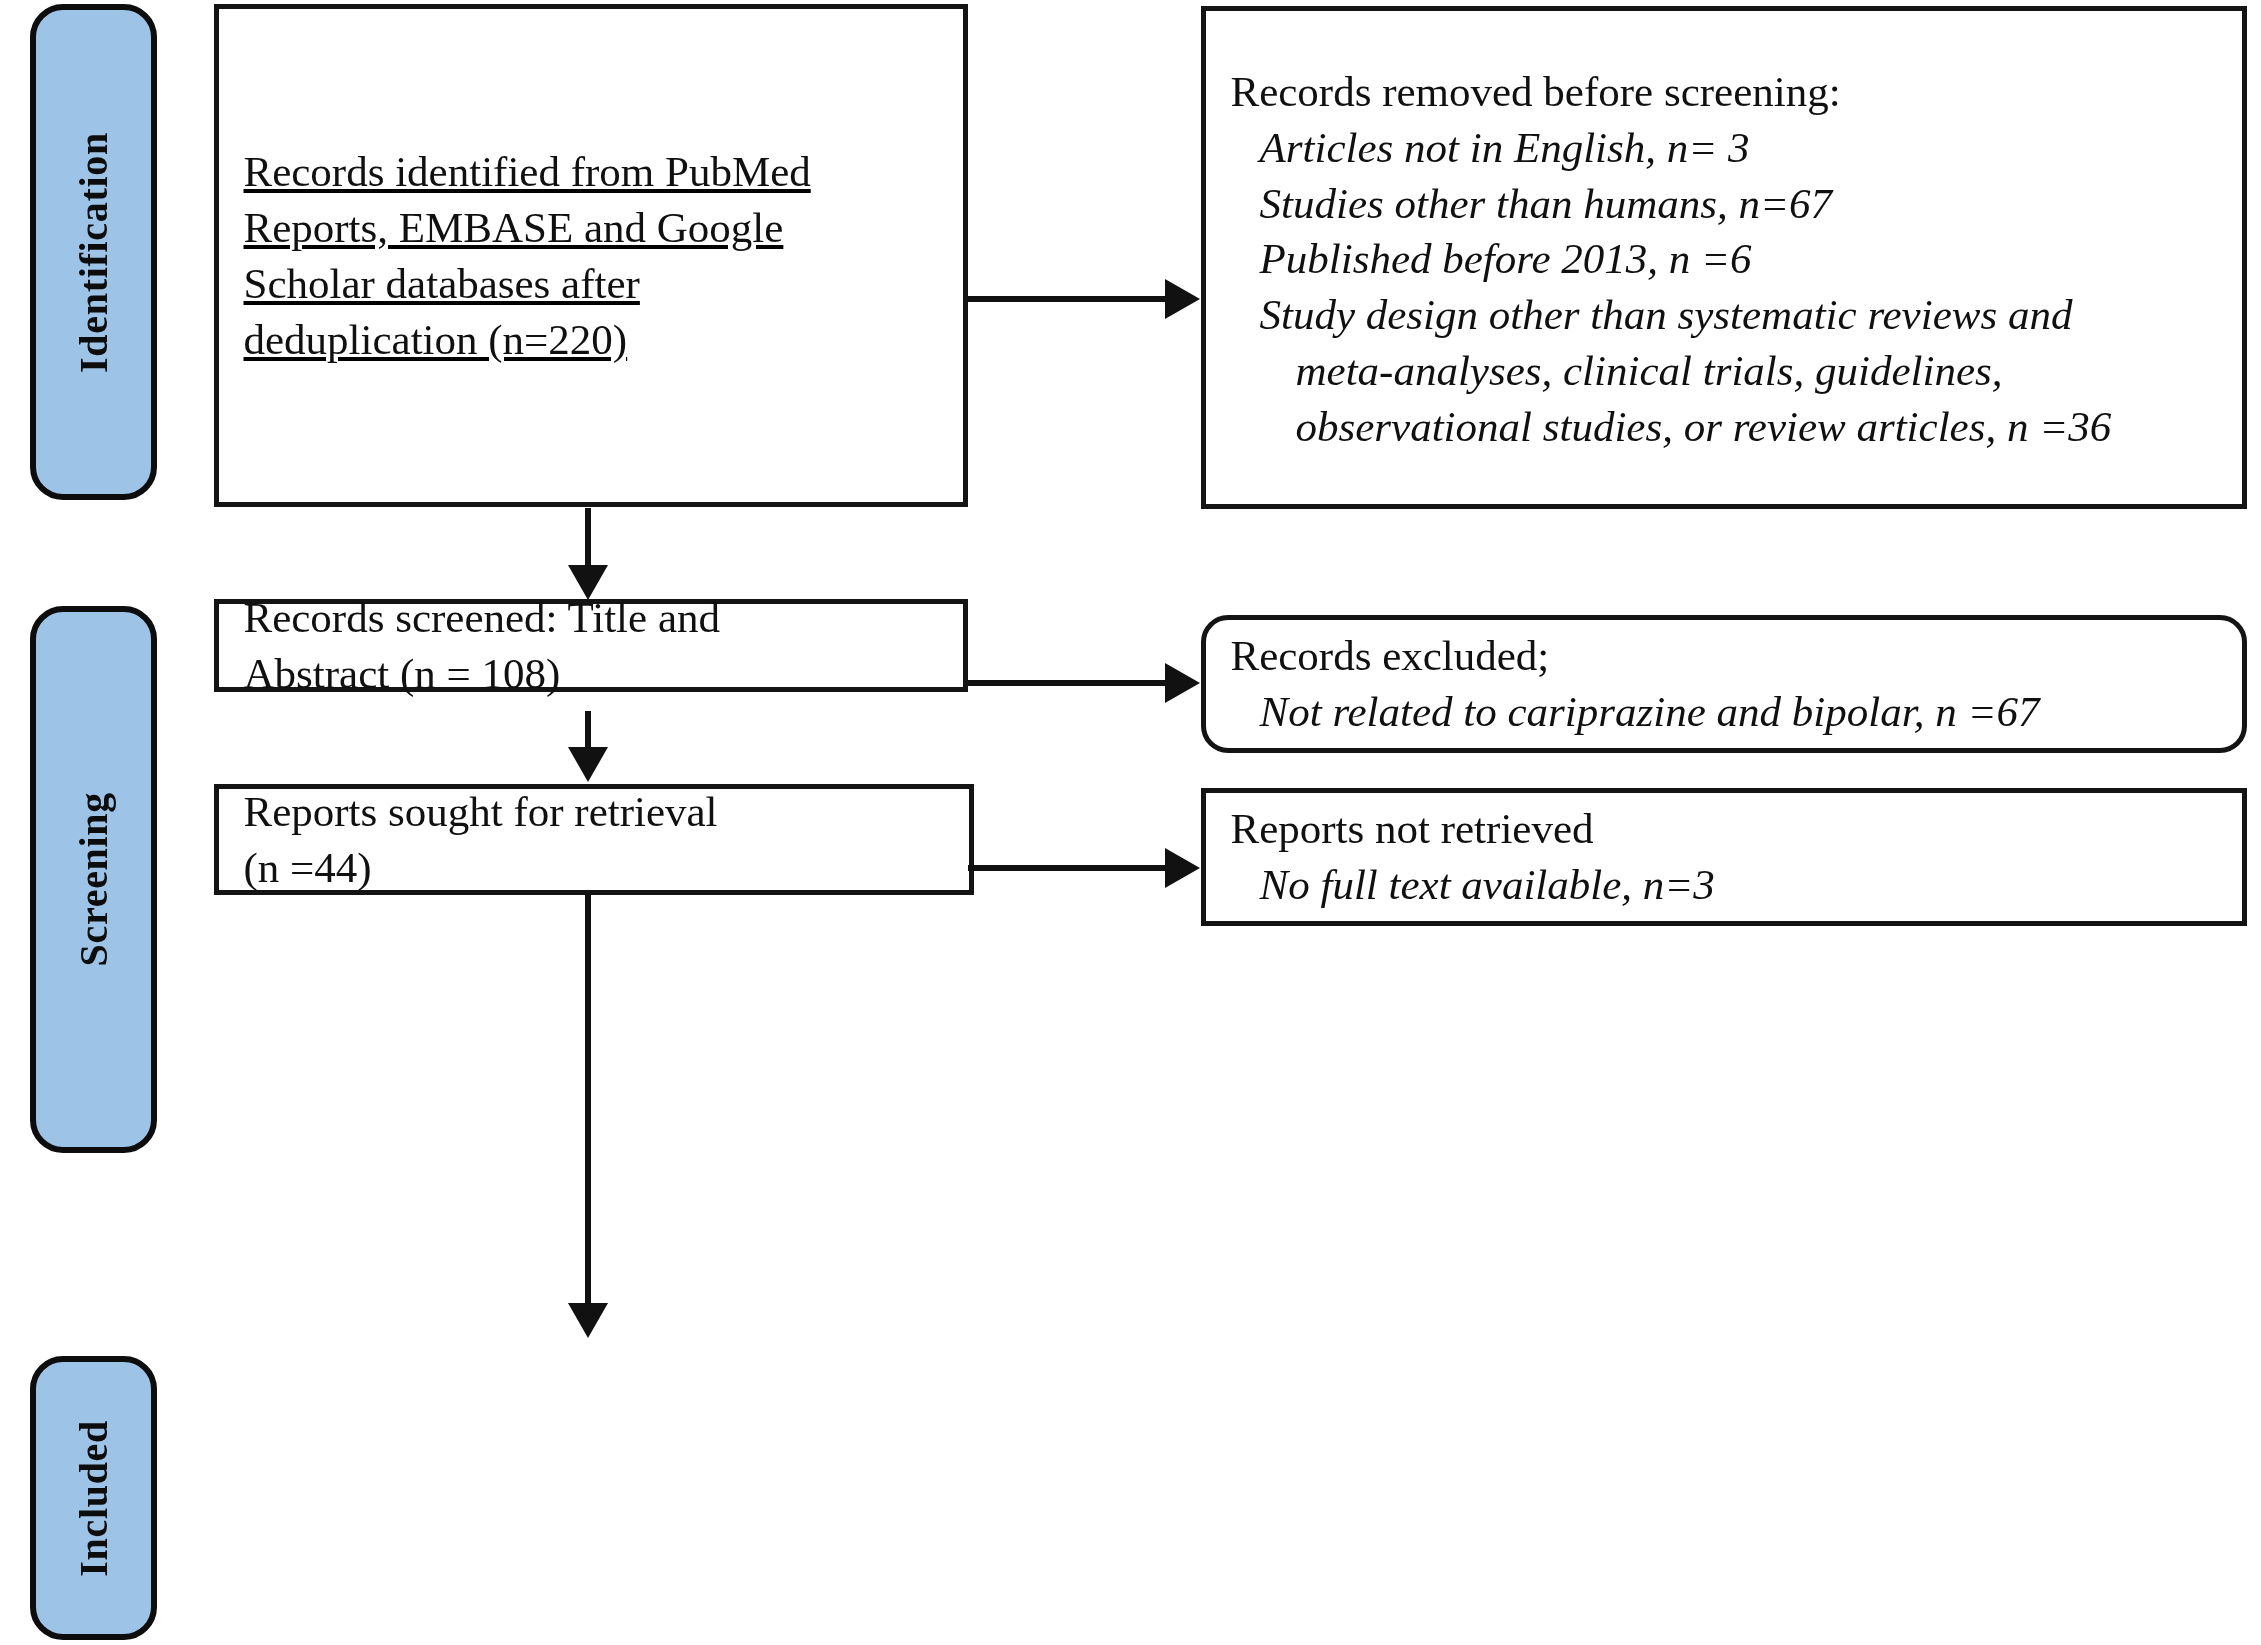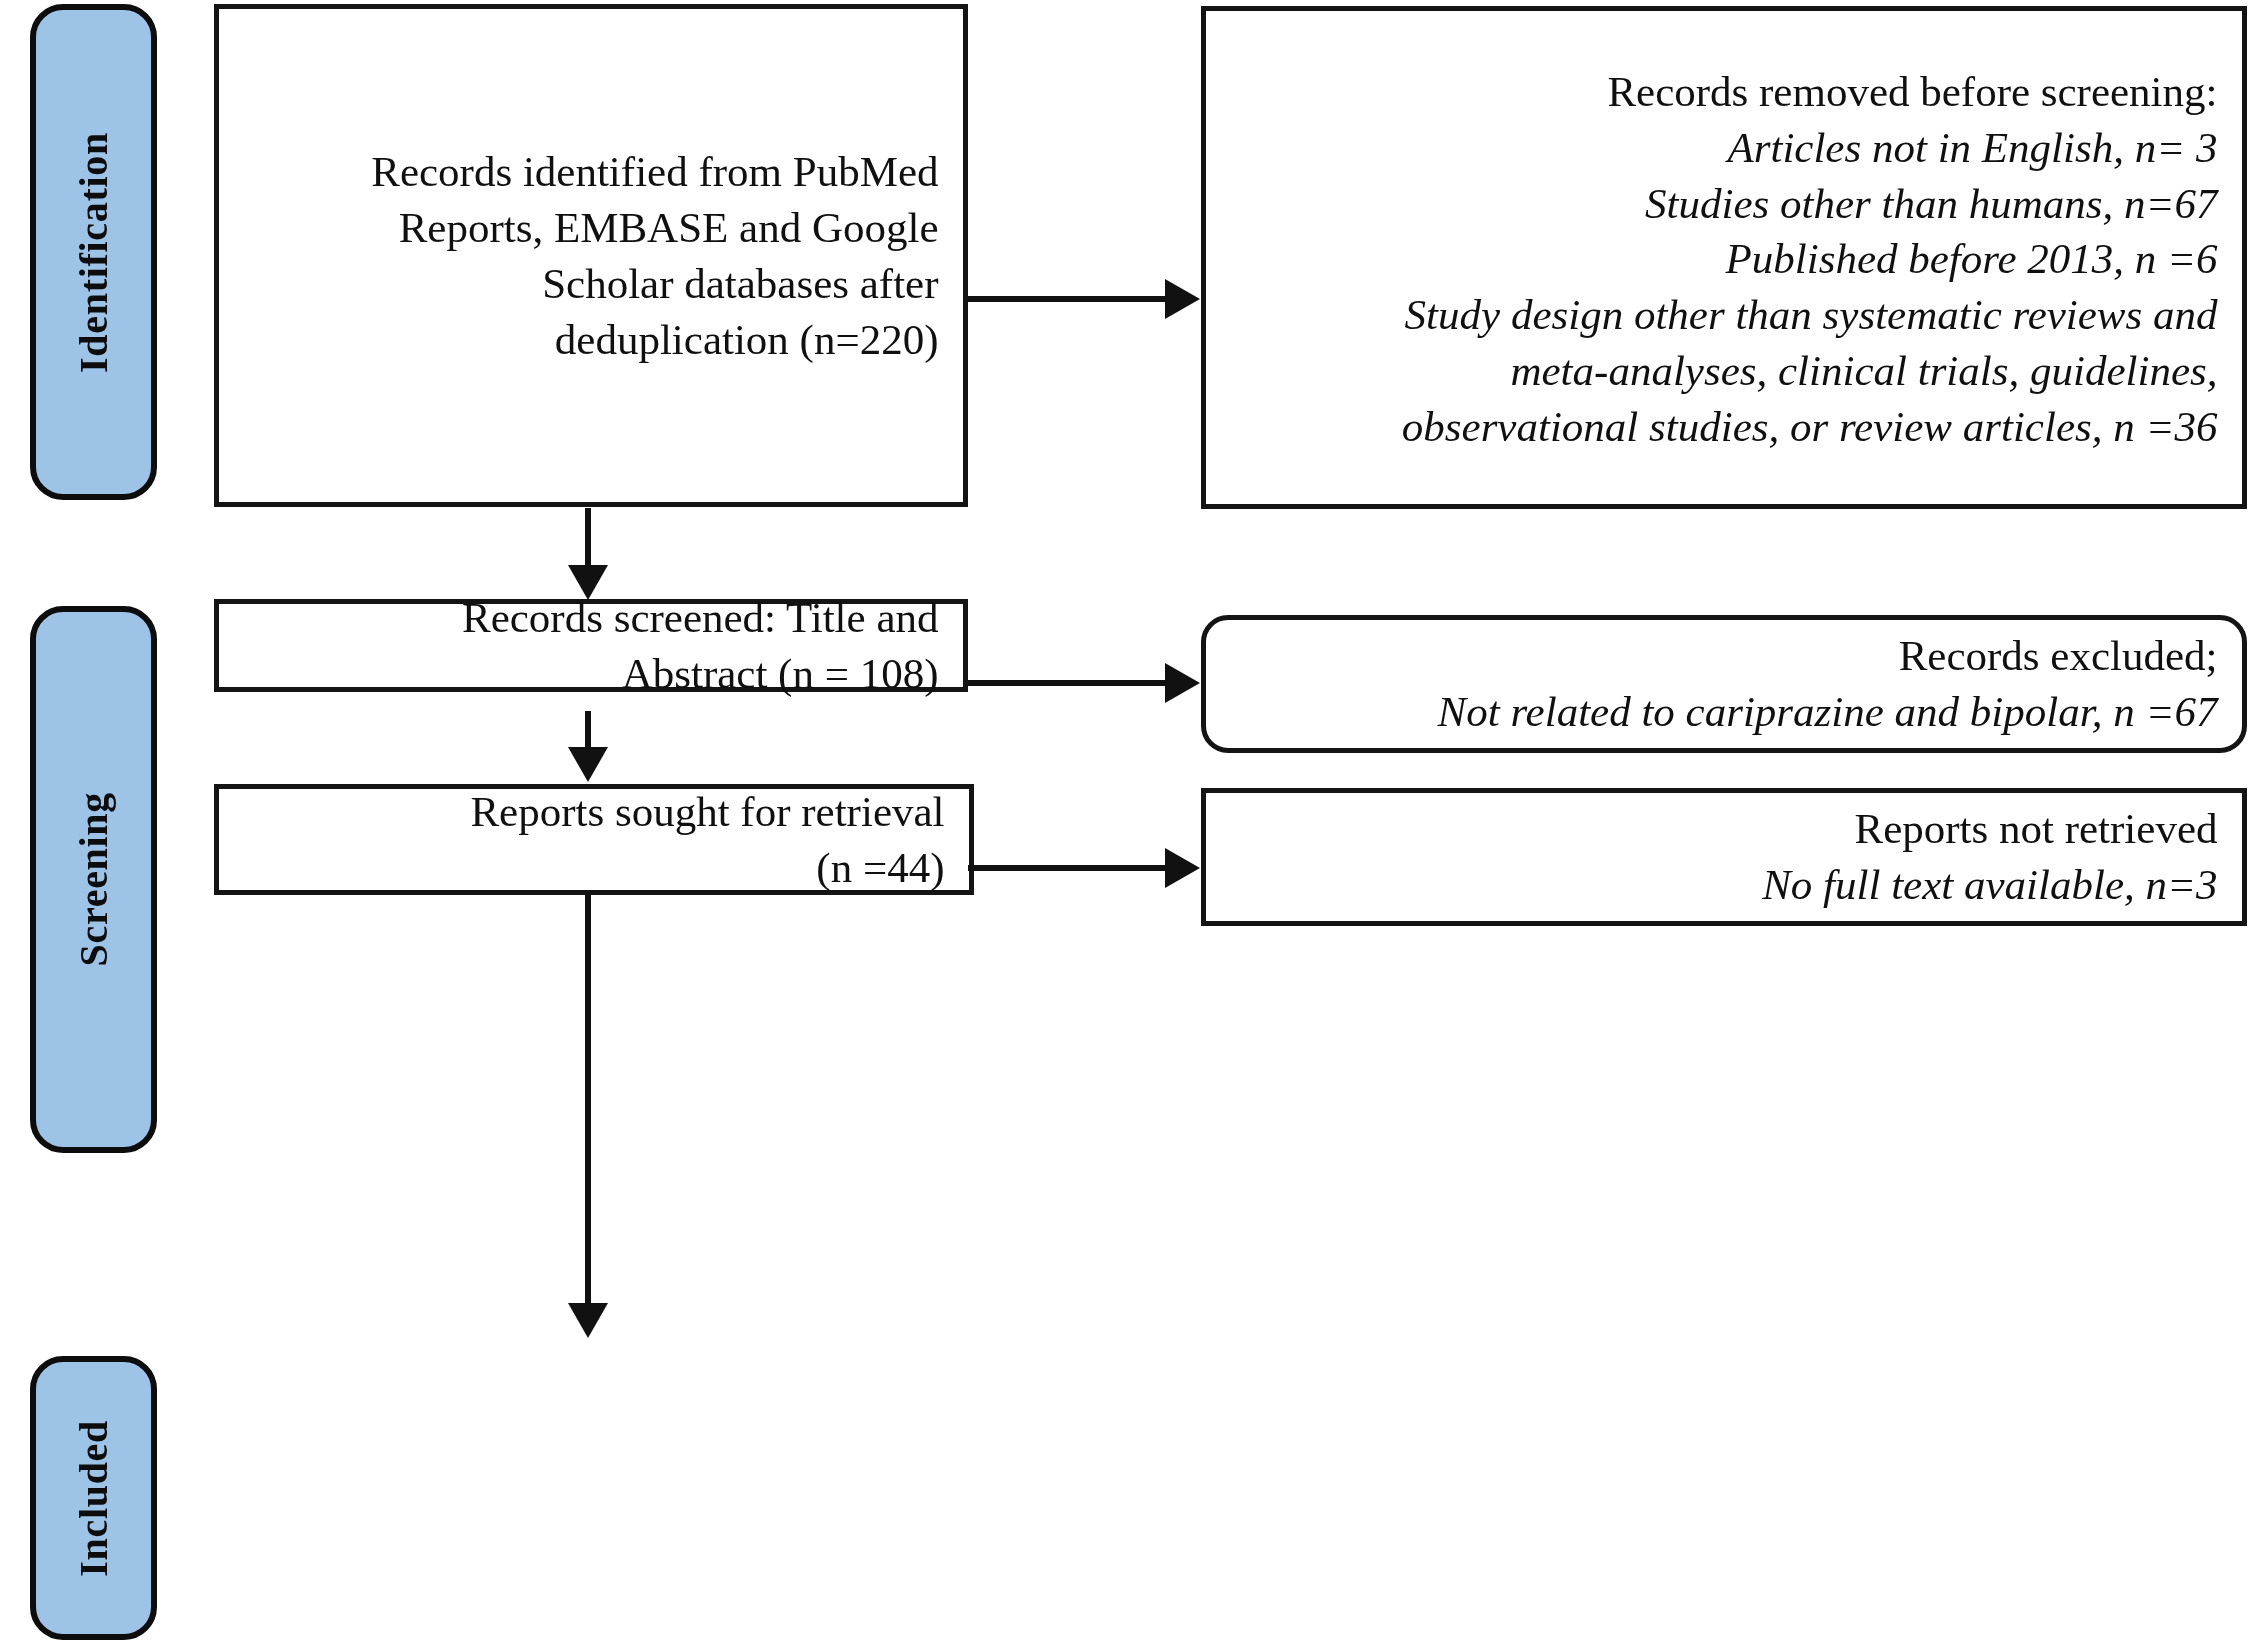--- a/index.html
+++ b/index.html
@@ -41,21 +41,20 @@
   
   .flow-box {
     position: absolute;
     background: #ffffff;
     border: 5px solid #141414;
     box-sizing: border-box;
     display: flex;
     flex-direction: column;
     justify-content: center;
     padding: 0 24.5px;
-    text-align: right;
   }
   .box-text {
     font-size: 43px;
     line-height: 1.30;
     color: #101010;
     font-family: "Liberation Serif", "DejaVu Serif", serif;
   }
   .box-text.italic {
     font-style: italic;
     padding-left: 29px;
@@ -102,21 +101,21 @@
   </div>
 
   <div class="stage-pill" style="left:30px; top:606px; width:127px; height:547px;">
     <span class="stage-pill-label">Screening</span>
   </div>
 
   <div class="stage-pill" style="left:30px; top:1356px; width:127px; height:284px;">
     <span class="stage-pill-label">Included</span>
   </div>
 
-  <div class="flow-box" style="left:214px; top:4.3px; width:754px; height:503px;">
+  <div class="flow-box" style="left:214px; top:4.3px; width:754px; height:503px;text-decoration:underline;">
     <div class="box-text">Records identified from PubMed</div>
     <div class="box-text">Reports, EMBASE and Google</div>
     <div class="box-text">Scholar databases after</div>
     <div class="box-text">deduplication  (n=220)</div>
   </div>
 
   <div class="flow-box" style="left:1201px; top:5.8px; width:1046px; height:503px; justify-content:flex-start; padding-top:53px;">
     <div class="box-text">Records removed before screening:</div>
     <div class="box-text italic">Articles not in English, n= 3</div>
     <div class="box-text italic">Studies other than humans, n=67</div>

